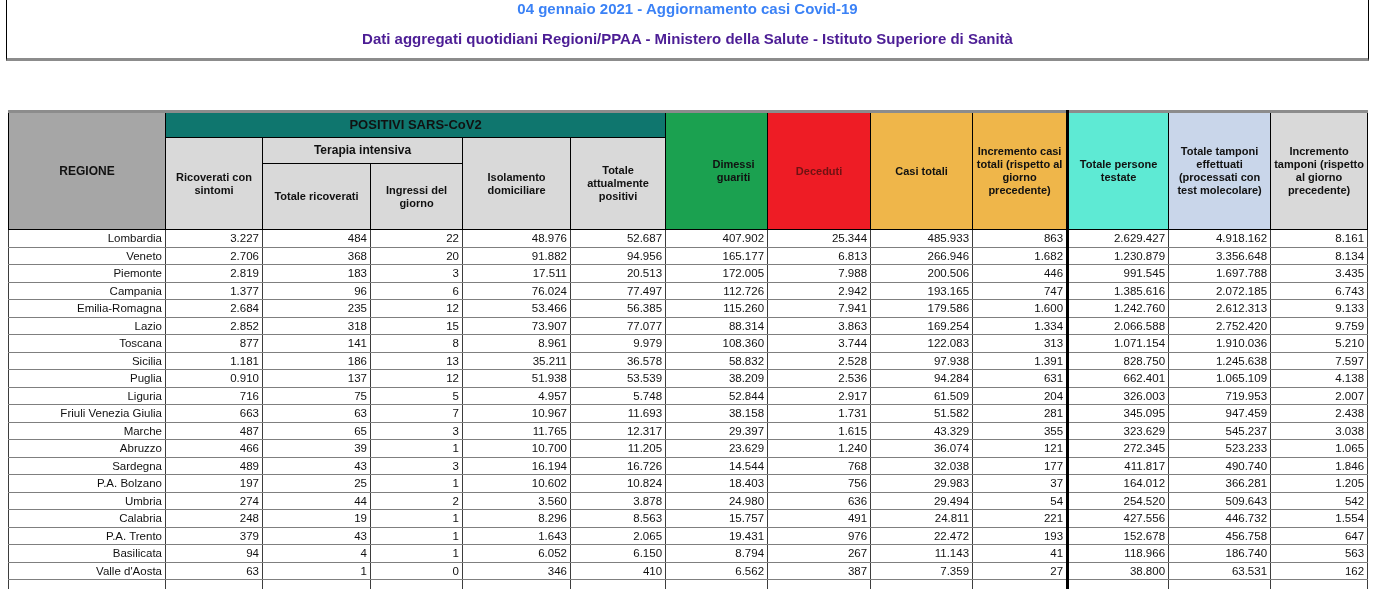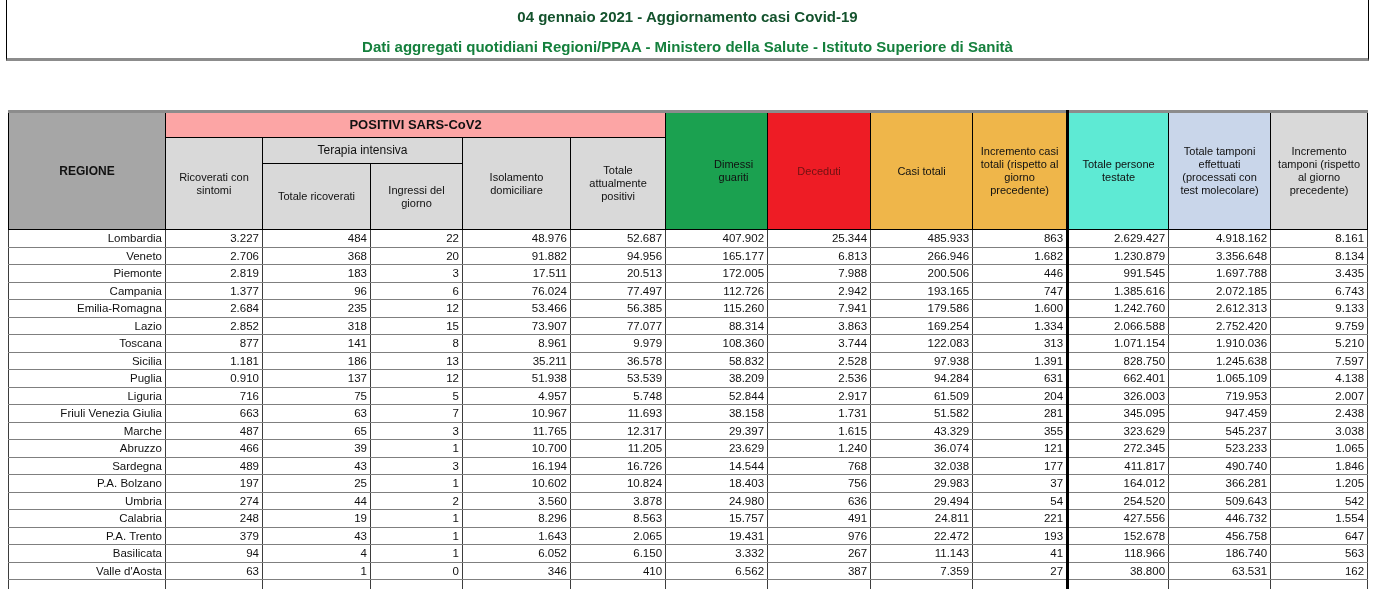--- a/index.html
+++ b/index.html
@@ -7,35 +7,35 @@
   body {
     width:1375px; height:589px; overflow:hidden; position:relative;
     font-family:"Liberation Sans", sans-serif; color:#111;
   }
   
   .title-box {
     position:absolute; left:6px; top:0; width:1363px; height:61px;
     border-left:1px solid #000; border-right:1px solid #000;
     border-bottom:3px solid #8c8c8c; background:#fff; text-align:center;
   }
-  .title-line1 { padding-top:8px; font-size:15px; font-weight:bold; color:#14532d; }
-  .title-line2 { padding-top:13px; font-size:15px; font-weight:bold; color:#15803d; }
+  .title-line1 { padding-top:0; font-size:15px; font-weight:bold; color:#3b82f6; }
+  .title-line2 { padding-top:13px; font-size:15px; font-weight:bold; color:#4c1d95; }
   
   table.covid {
     position:absolute; left:8px; top:110px; width:1359px;
     border-collapse:collapse; table-layout:fixed;
     border-top:3px solid #8c8c8c;
   }
   thead th {
-    border:1px solid #000; font-weight:normal; text-align:center;
+    border:1px solid #000; font-weight:bold; text-align:center;
     vertical-align:middle; font-size:11px; line-height:1.18; padding:2px 3px;
     overflow:hidden;
   }
   .h-regione   { background:#a6a6a6; font-weight:bold; font-size:12px; }
-  .h-group     { background:#fca5a5; font-weight:bold; font-size:13px; }
+  .h-group     { background:#0f766e; font-weight:bold; font-size:13px; }
   .h-terapia   { background:#d9d9d9; font-size:12px; }
   .h-sub       { background:#d9d9d9; }
   .h-green     { background:#1ba150;padding-left:37px; }
   .h-red       { background:#ee1c25; color:#6e1212; }
   .h-amber     { background:#efb64a; }
   .h-cyan      { background:#5eead4; }
   .h-peri      { background:#c9d6ea; }
   .h-lgray     { background:#d9d9d9; }
   .row-t1 { height:26px; }
   .row-t2 { height:26px; }
@@ -369,21 +369,21 @@
         <td class="num">456.758</td>
         <td class="num">647</td>
       </tr>
       <tr>
         <td class="region">Basilicata</td>
         <td class="num">94</td>
         <td class="num">4</td>
         <td class="num">1</td>
         <td class="num">6.052</td>
         <td class="num">6.150</td>
-        <td class="num">3.332</td>
+        <td class="num">8.794</td>
         <td class="num">267</td>
         <td class="num">11.143</td>
         <td class="num">41</td>
         <td class="num thick-left">118.966</td>
         <td class="num">186.740</td>
         <td class="num">563</td>
       </tr>
       <tr>
         <td class="region">Valle d'Aosta</td>
         <td class="num">63</td>

